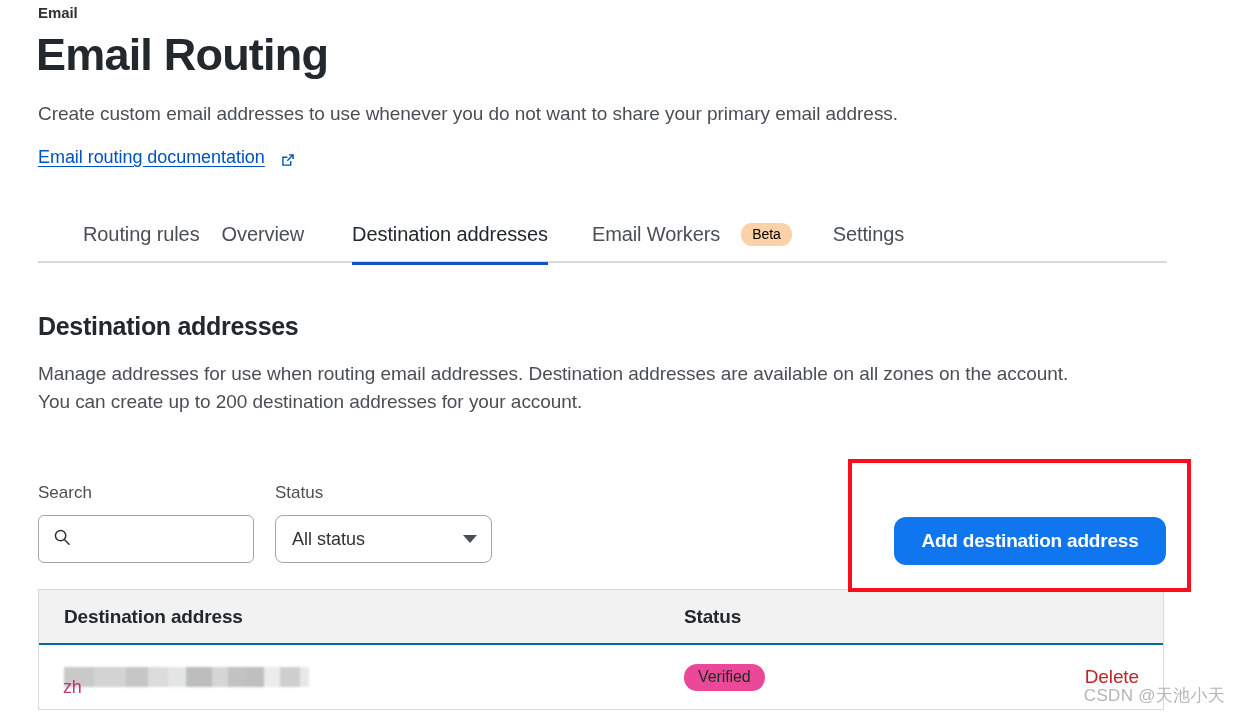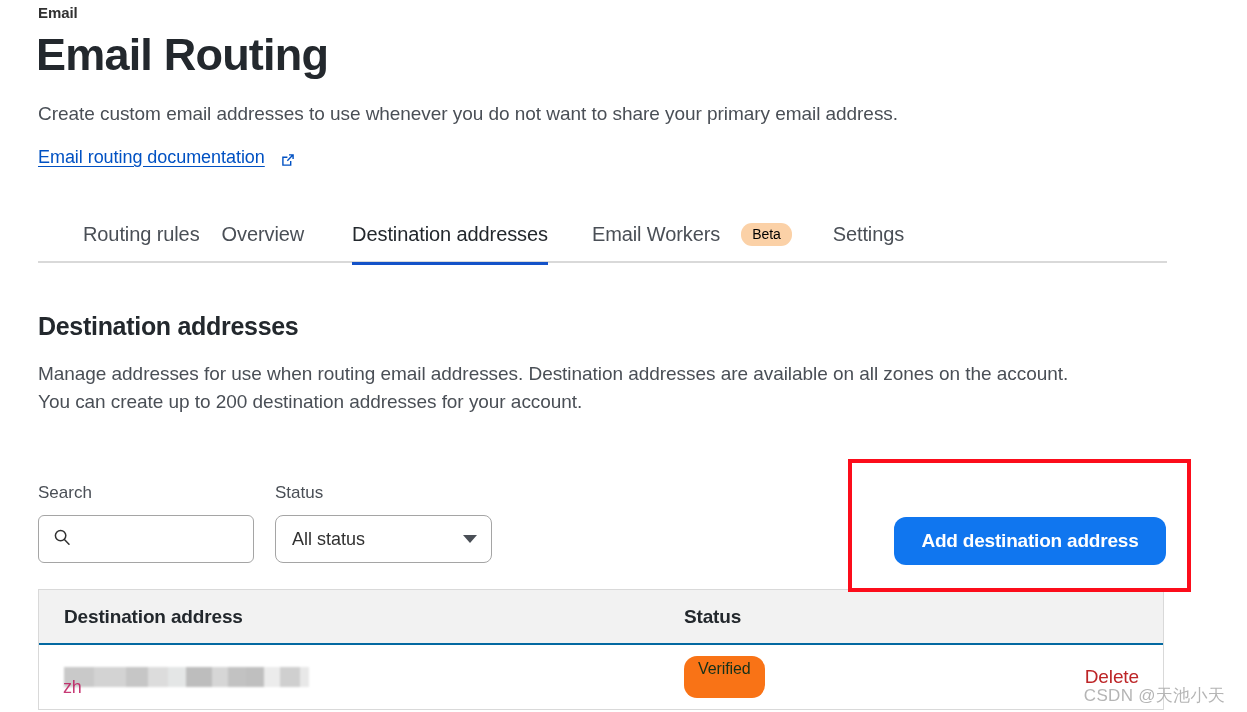--- a/index.html
+++ b/index.html
@@ -324,25 +324,25 @@
   }
 
   .td-status {
     width: 300px;
     display: flex;
     align-items: center;
   }
 
   .verified-badge {
     display: inline-block;
-    background: #f97316;
+    background: #ec4899;
     color: #14301a;
     font-size: 16px;
     border-radius: 13px;
-    padding: 4px 14px 20px 14px;
+    padding: 4px 14px 5px 14px;
     letter-spacing: -0.1px;
   }
 
   .td-action {
     flex: 1;
     display: flex;
     justify-content: flex-end;
     padding-right: 24px;
   }
 

